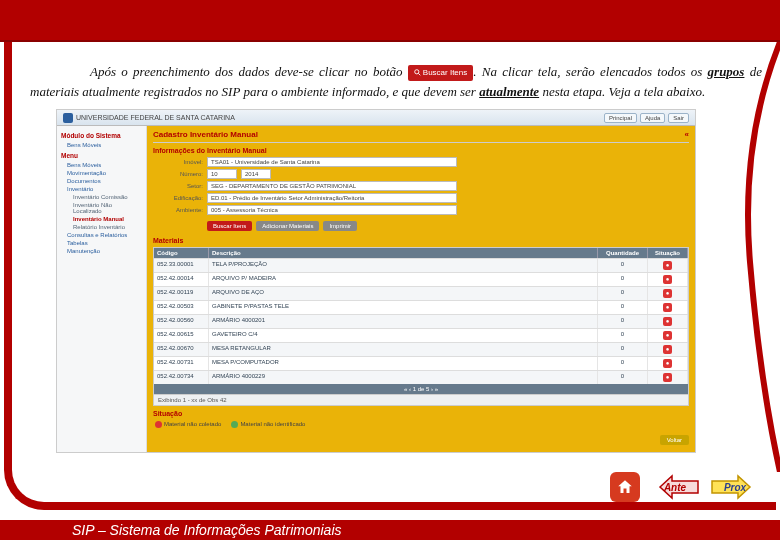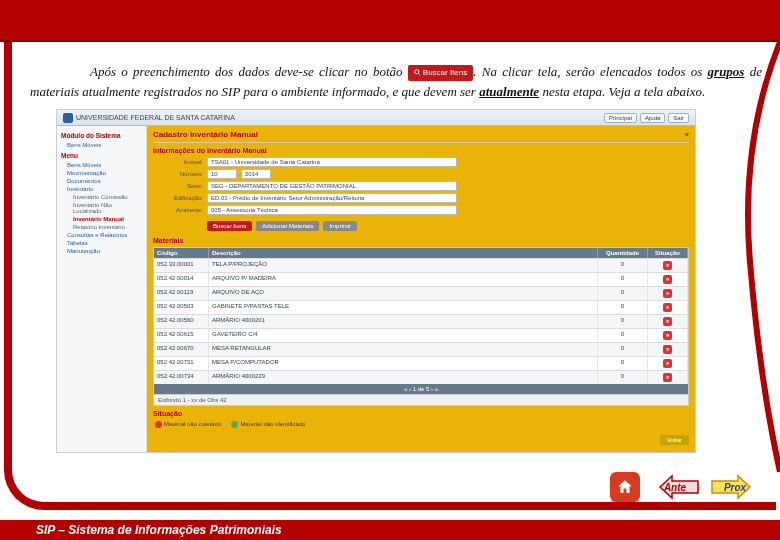--- a/index.html
+++ b/index.html
@@ -44,21 +44,21 @@
 .grow{display:flex;font-size:6px;border-top:1px solid #ddd;background:#fff}
 .grow:nth-child(odd){background:#f4f6f8}
 .grow .gc{border-right:1px solid #e5e5e5;color:#345}
 .badge{display:inline-block;width:9px;height:9px;background:#d33;color:#fff;border-radius:2px;text-align:center;line-height:9px;font-size:6px}
 .gfoot{background:#eef0f2;padding:2px 4px;font-size:6px;color:#555;border-top:1px solid #ccc}
 .pager{background:#667a8c;color:#fff;padding:2px 4px;font-size:6px;display:flex;justify-content:center;gap:3px}
 .legend{display:flex;gap:10px;margin:4px 2px;font-size:6px}
 .ldot{display:inline-block;width:7px;height:7px;border-radius:50%;margin-right:2px;vertical-align:middle}
 .voltar{float:right;background:#c8a400;color:#fff;padding:2px 7px;font-size:6px;border-radius:2px;margin:3px 0}
 .bottombar{position:absolute;left:0;right:0;bottom:0;height:20px;background:#b20000;display:flex;align-items:center}
-.bottombar span{color:#fff;font-size:12px;font-style:italic;font-weight:bold;margin-left:36px;font-family:Arial,sans-serif}
+.bottombar span{color:#fff;font-size:14px;font-style:italic;font-weight:normal;margin-left:72px;font-family:Arial,sans-serif}
 .navbtns{position:absolute;right:20px;bottom:38px;display:flex;gap:10px;align-items:center}
 .home{width:30px;height:30px;background:#d63a1f;border-radius:6px;display:flex;align-items:center;justify-content:center}
 .home svg{width:18px;height:18px;fill:#fff}
 .arrow{width:50px;height:26px;display:flex;align-items:center;justify-content:center;font-family:Arial,sans-serif;font-size:10px;font-weight:bold;font-style:italic;position:relative}
 .arrow svg{position:absolute;left:0;top:0;width:100%;height:100%}
 .arrow span{position:relative;z-index:1}
 .arrow.prev span{color:#b20000}
 .arrow.next span{color:#2a3f8f}
 .redcurve{position:absolute;right:0;top:42px;width:70px;height:430px;pointer-events:none}
 </style>

